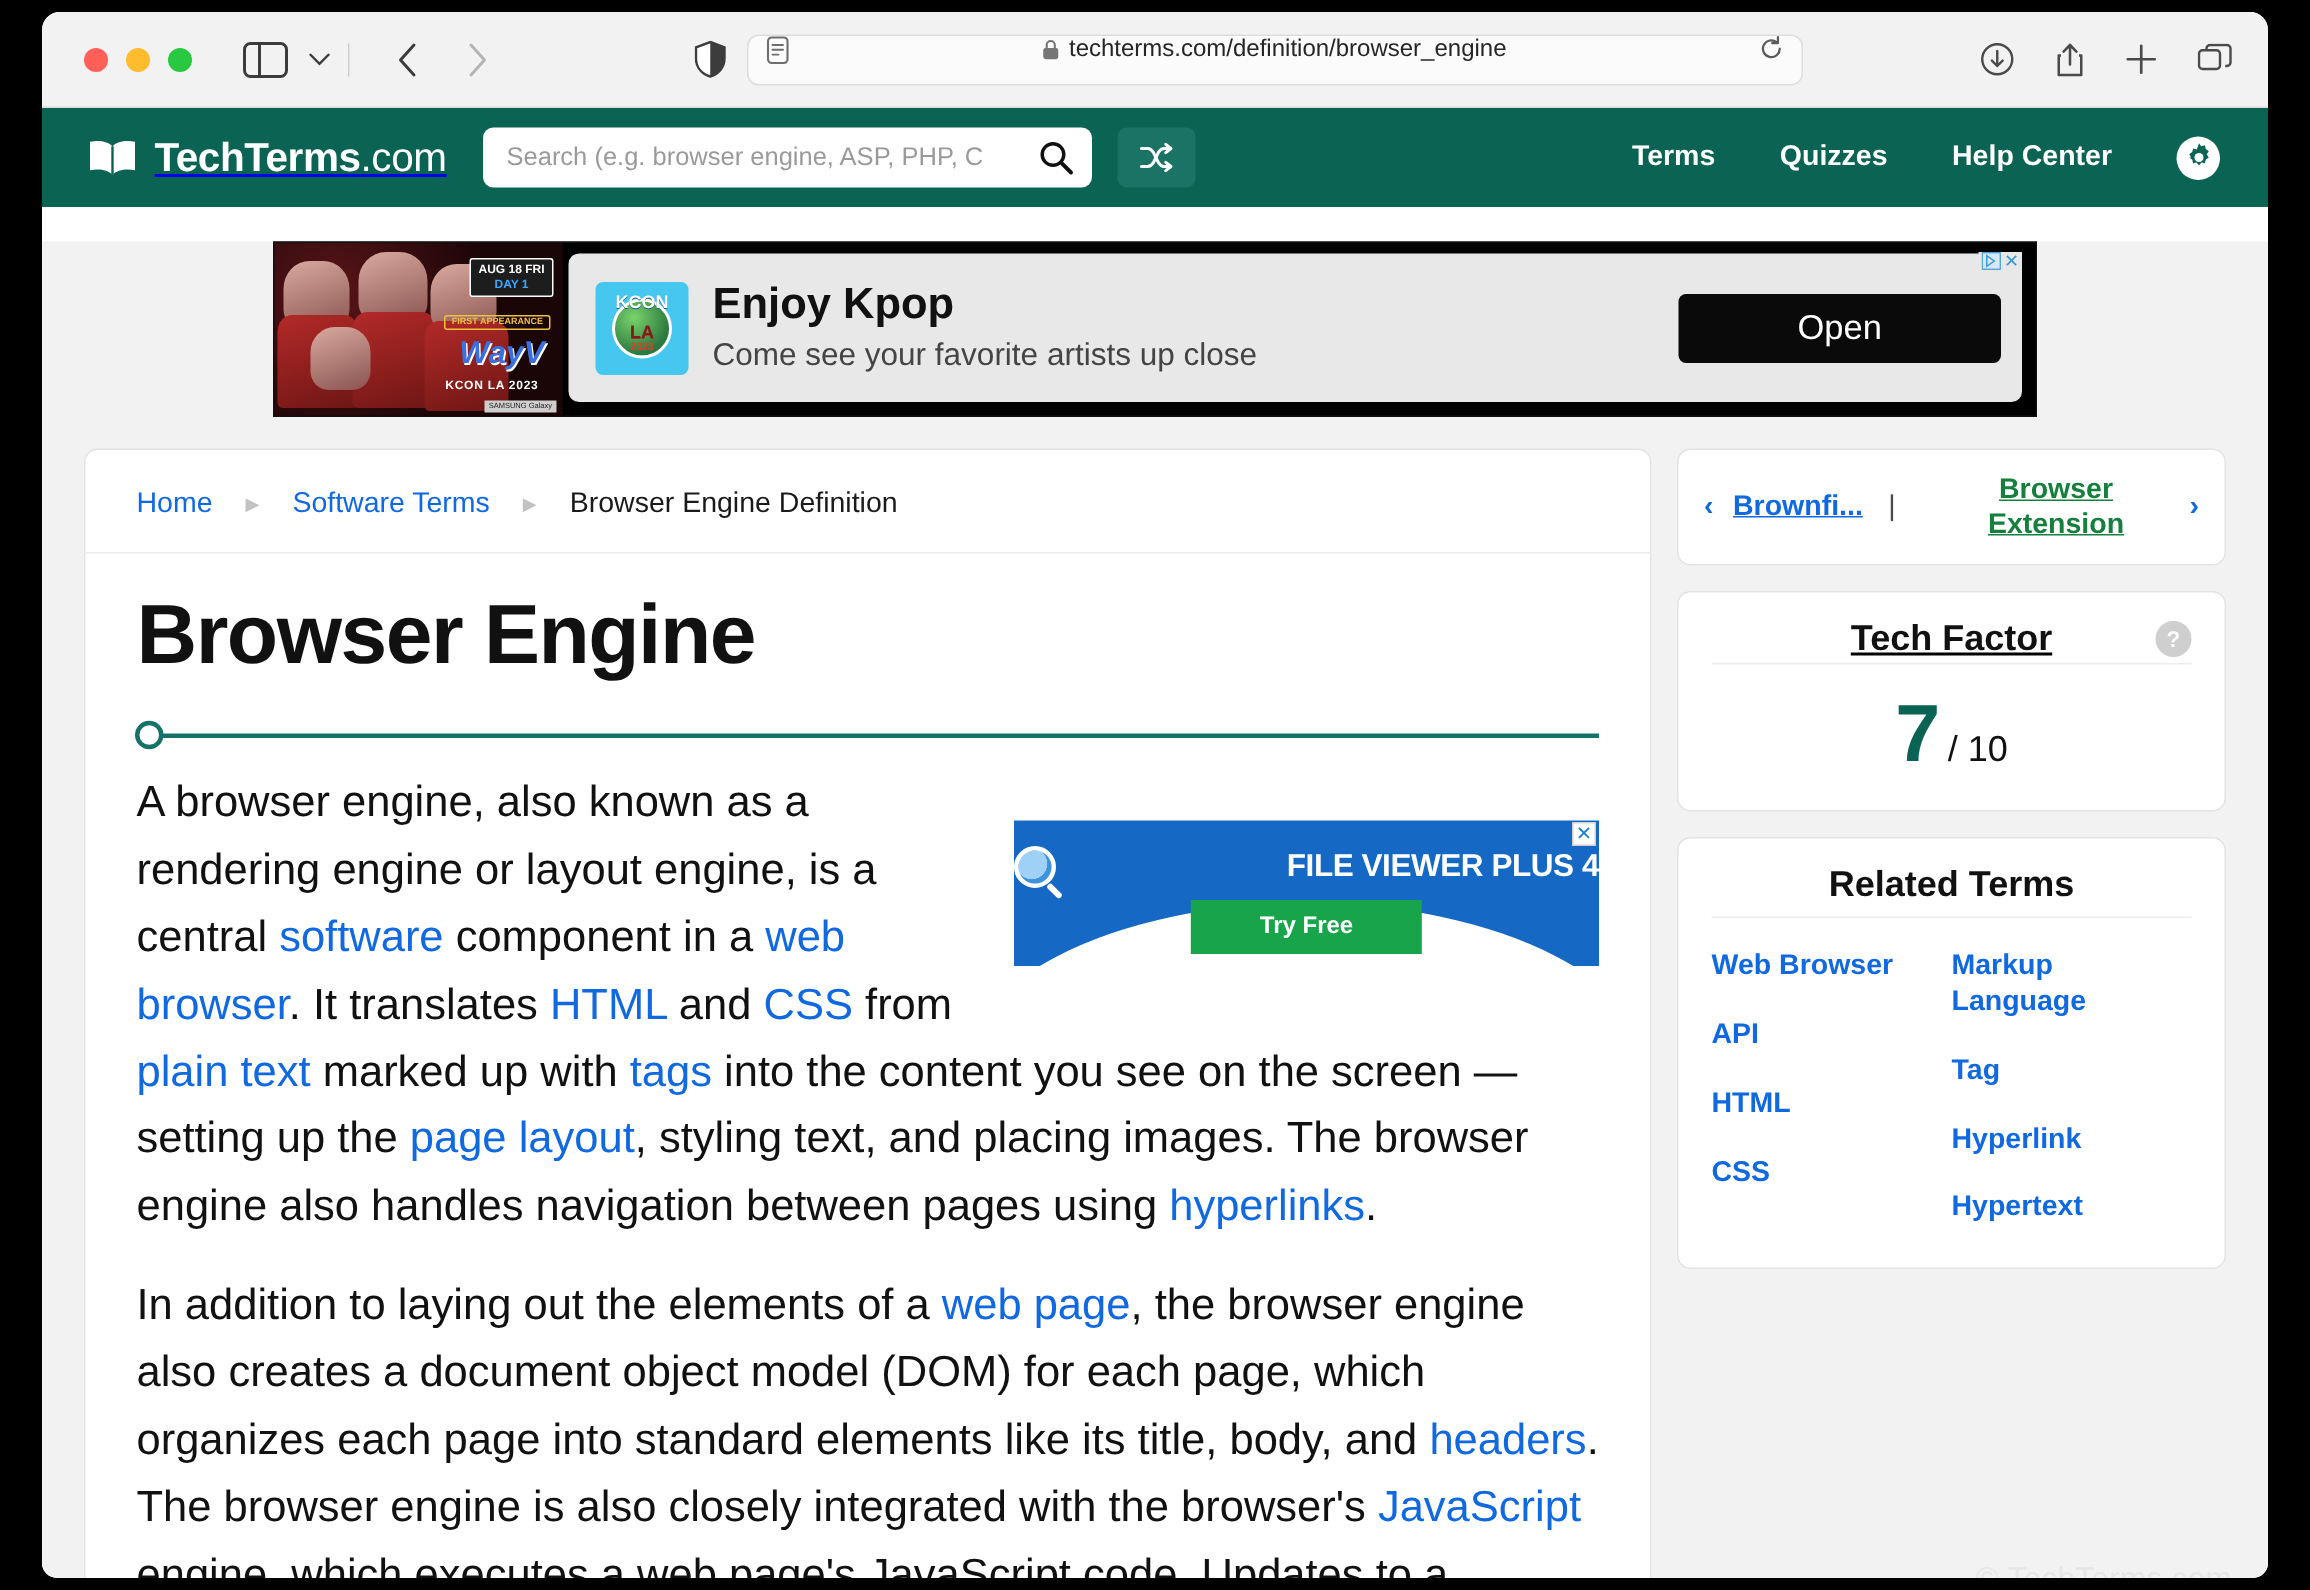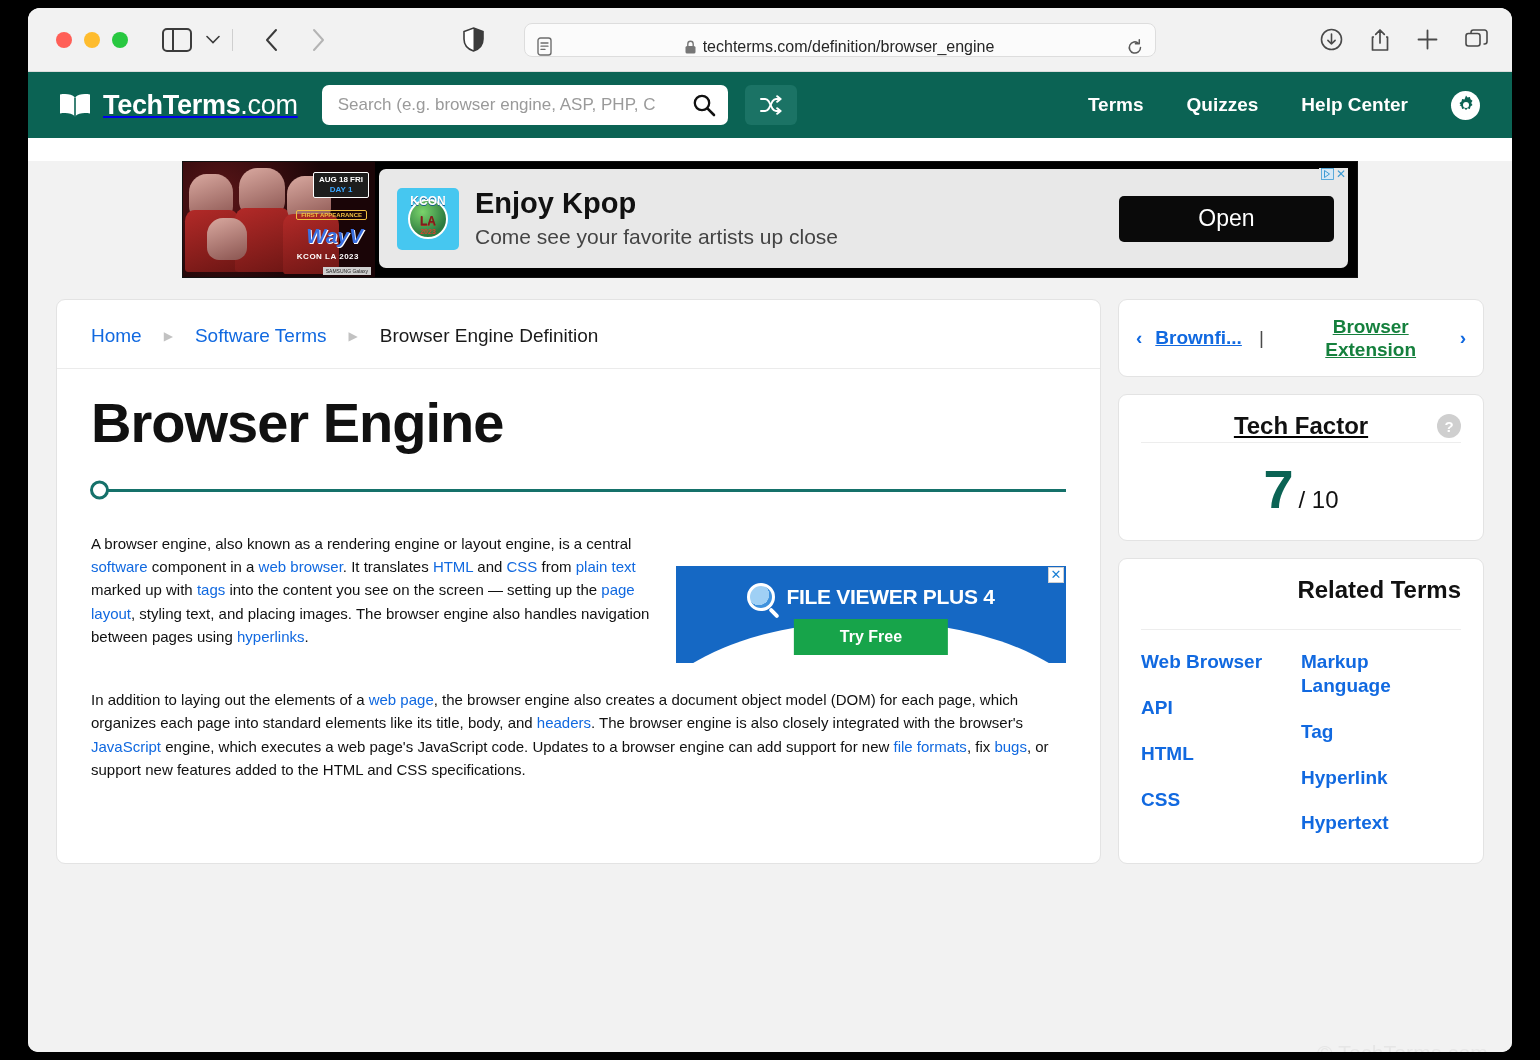--- a/index.html
+++ b/index.html
@@ -60,28 +60,27 @@
     display: flex; align-items: center; justify-content: center;
     font-size: 27px; color: #3c3c3c; font-weight: 300;
   }
   .nav-arrow.back { margin-left: 22px; }
   .nav-arrow.fwd { margin-left: 12px; color: #b4b4b4; }
 
   .shield { margin-left: 128px; }
 
   .urlbar {
     position: absolute;
-    left: 470px; width: 632px;
+    left: 470px; width: 704px;
     height: 34px;
     background: #fbfbfb;
     border: 1px solid #dddddd;
     border-radius: 8px;
-    display: flex; align-items: flex-end;
+    display: flex; align-items: flex-start;
     padding: 0 12px;
-    margin-left: 26px;
   }
   .url-reader { color: #6e6e6e; display:flex; align-items:center; }
   .url-text {
     flex: 1;
     display: flex; align-items: center; justify-content: center;
     gap: 7px;
     font-size: 16px; color: #262626;
   }
   .url-reload { color: #5a5a5a; display:flex; align-items:center; }
 
@@ -298,21 +297,21 @@
     margin: 34px 0 10px 26px;
     background: #1568c4;
     position: relative; overflow: hidden;
   }
   .inline-ad .arc {
     position: absolute; left: -10%; right: -10%; bottom: -78px;
     height: 120px; background: #fff; border-radius: 50% 50% 0 0 / 100% 100% 0 0;
   }
   .fv-row {
     position: relative; z-index: 2;
-    display: flex; align-items: center; justify-content: center;
+    display: flex; align-items: center; justify-content: space-between;
     gap: 11px; padding-top: 17px;
   }
   .fv-mag {
     width: 28px; height: 28px; border-radius: 50%;
     border: 3px solid #fff; position: relative;
     background: radial-gradient(circle at 40% 40%, #9fd0f5 55%, #3f92dd 56%);
   }
   .fv-mag::after {
     content:""; position:absolute; right:-8px; bottom:-7px;
     width: 12px; height: 4px; background:#fff; border-radius:2px;
@@ -327,22 +326,22 @@
     padding: 9px 46px;
   }
   .ad-close {
     position: absolute; right: 2px; top: 1px; z-index: 4;
     width: 16px; height: 16px; background: #fff;
     color: #1a7fd4; font-size: 13px; line-height: 14px; text-align: center;
     border: 1px solid #d0d0d0;
   }
 
   p.copy {
-    font-size: 15px; line-height: 1.55; color: #111;
-    margin-top: 40px;
+    font-size: 29px; line-height: 1.55; color: #111;
+    margin-top: 21px;
   }
   p.copy a { color: #1169e0; text-decoration: none; }
 
   .watermark {
     position: absolute; right: 24px; bottom: 10px;
     color: #e6e6e6; font-size: 21px;
     letter-spacing: .2px;
   }
 
   
@@ -377,22 +376,22 @@
   }
   .tf-score {
     text-align: center; padding-top: 19px;
     display: flex; align-items: baseline; justify-content: center; gap: 5px;
   }
   .tf-num { font-size: 54px; font-weight: 700; color: #0b6354; line-height: 1; }
   .tf-den { font-size: 24px; color: #111; }
 
   .rt-card { padding: 17px 22px 28px; }
   .rt-head {
-    text-align: right; font-size: 24px; font-weight: 700; color: #111;
-    padding-bottom: 25px; border-bottom: 1px solid #ededed;
+    text-align: center; font-size: 24px; font-weight: 700; color: #111;
+    padding-bottom: 7px; border-bottom: 1px solid #ededed;
   }
   .rt-cols { display: flex; padding-top: 20px; }
   .rt-col { flex: 1; display: flex; flex-direction: column; gap: 22px; }
   .rt-link {
     color: #1169e0; font-size: 19px; font-weight: 600;
     text-decoration: none; line-height: 1.25;
   }
 
   svg { display: block; }
 </style>

